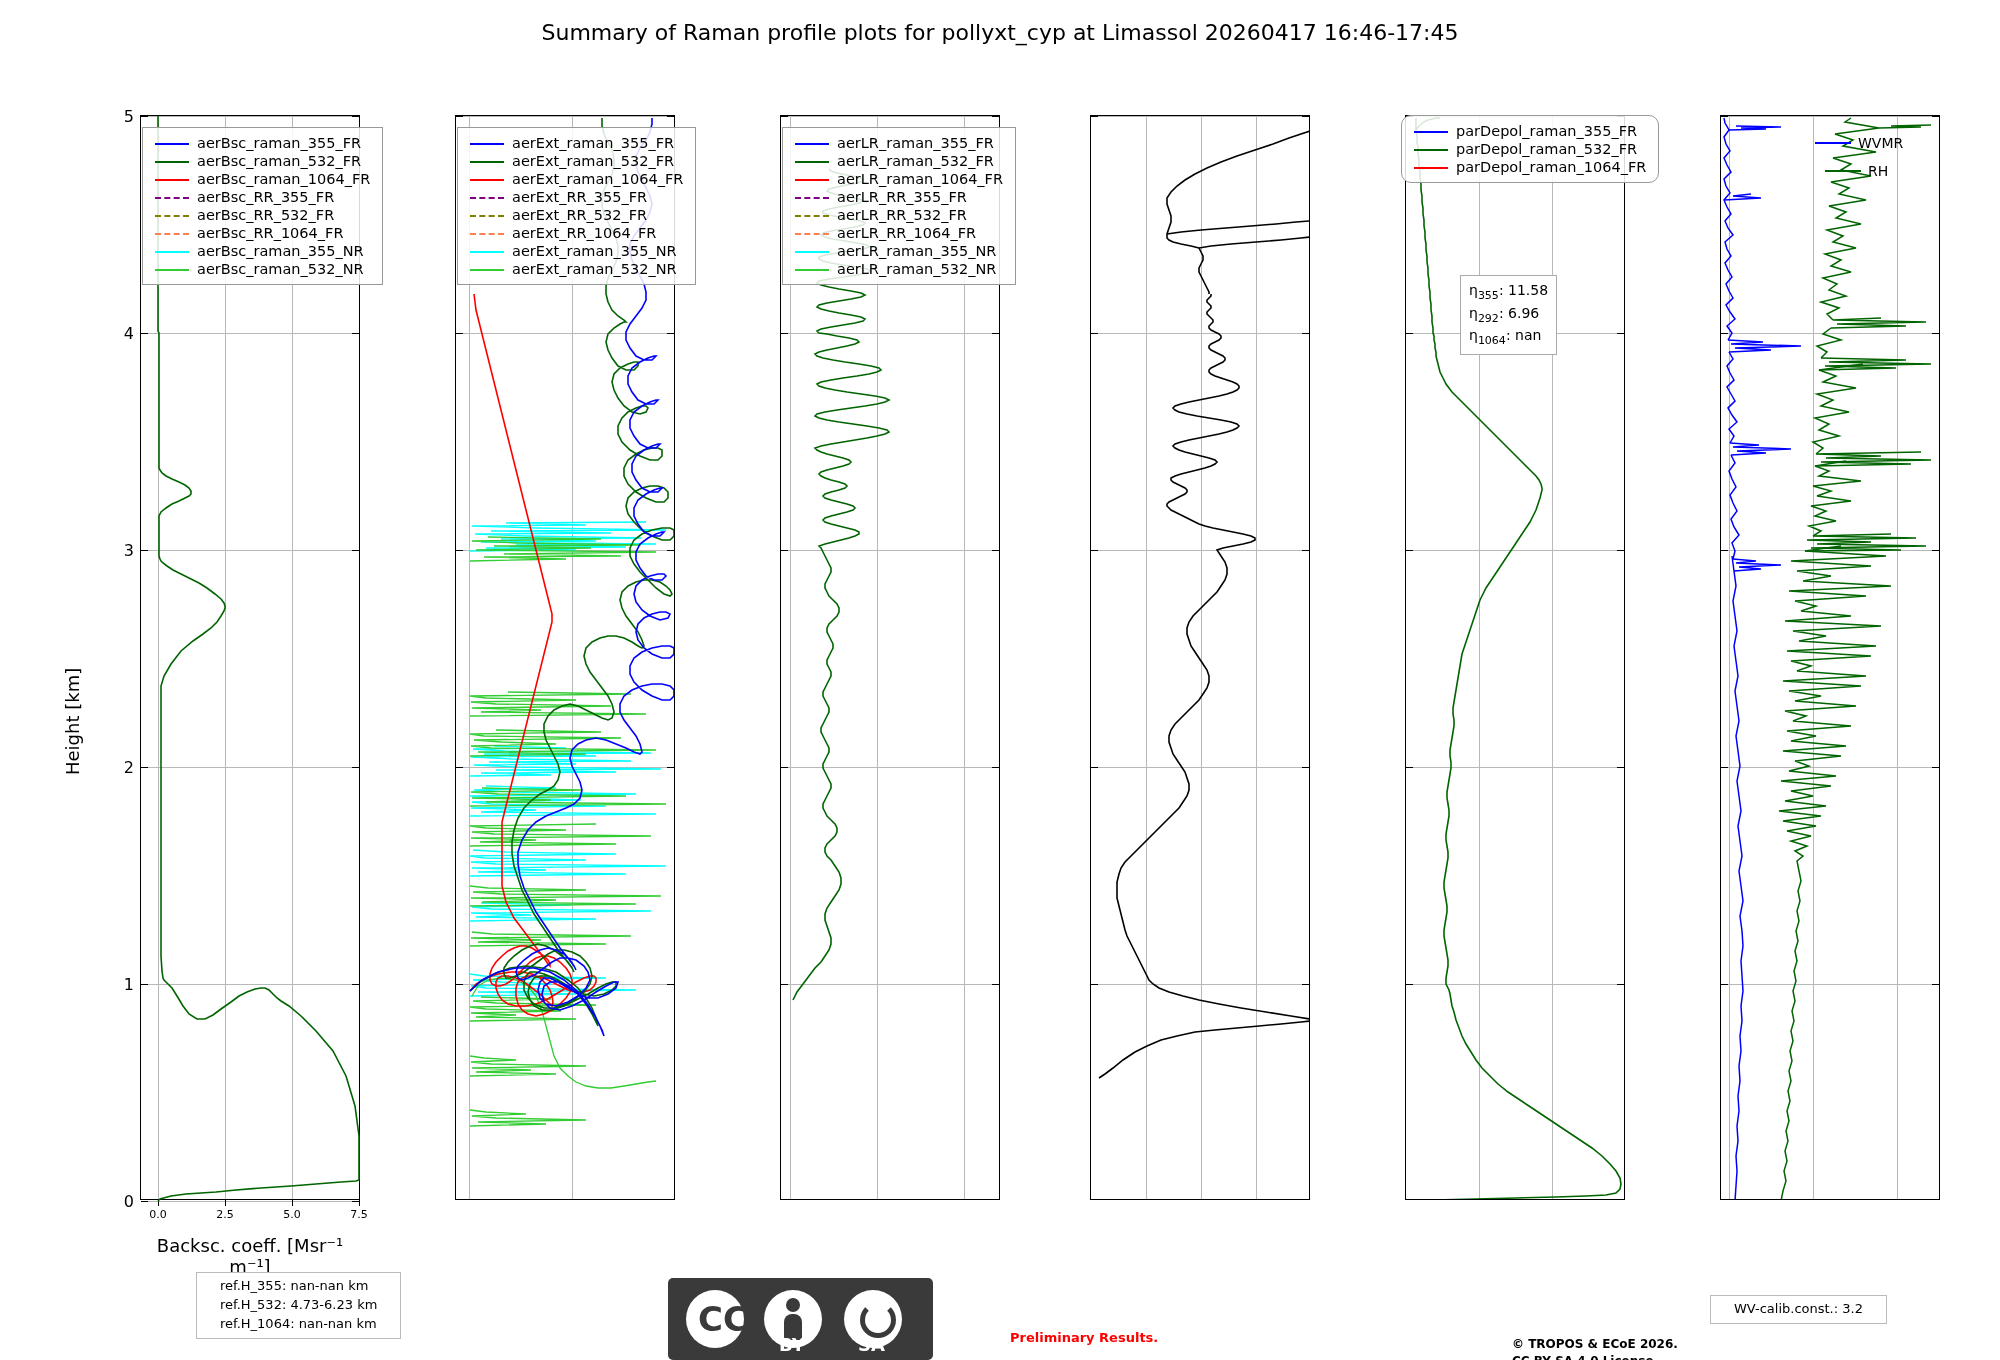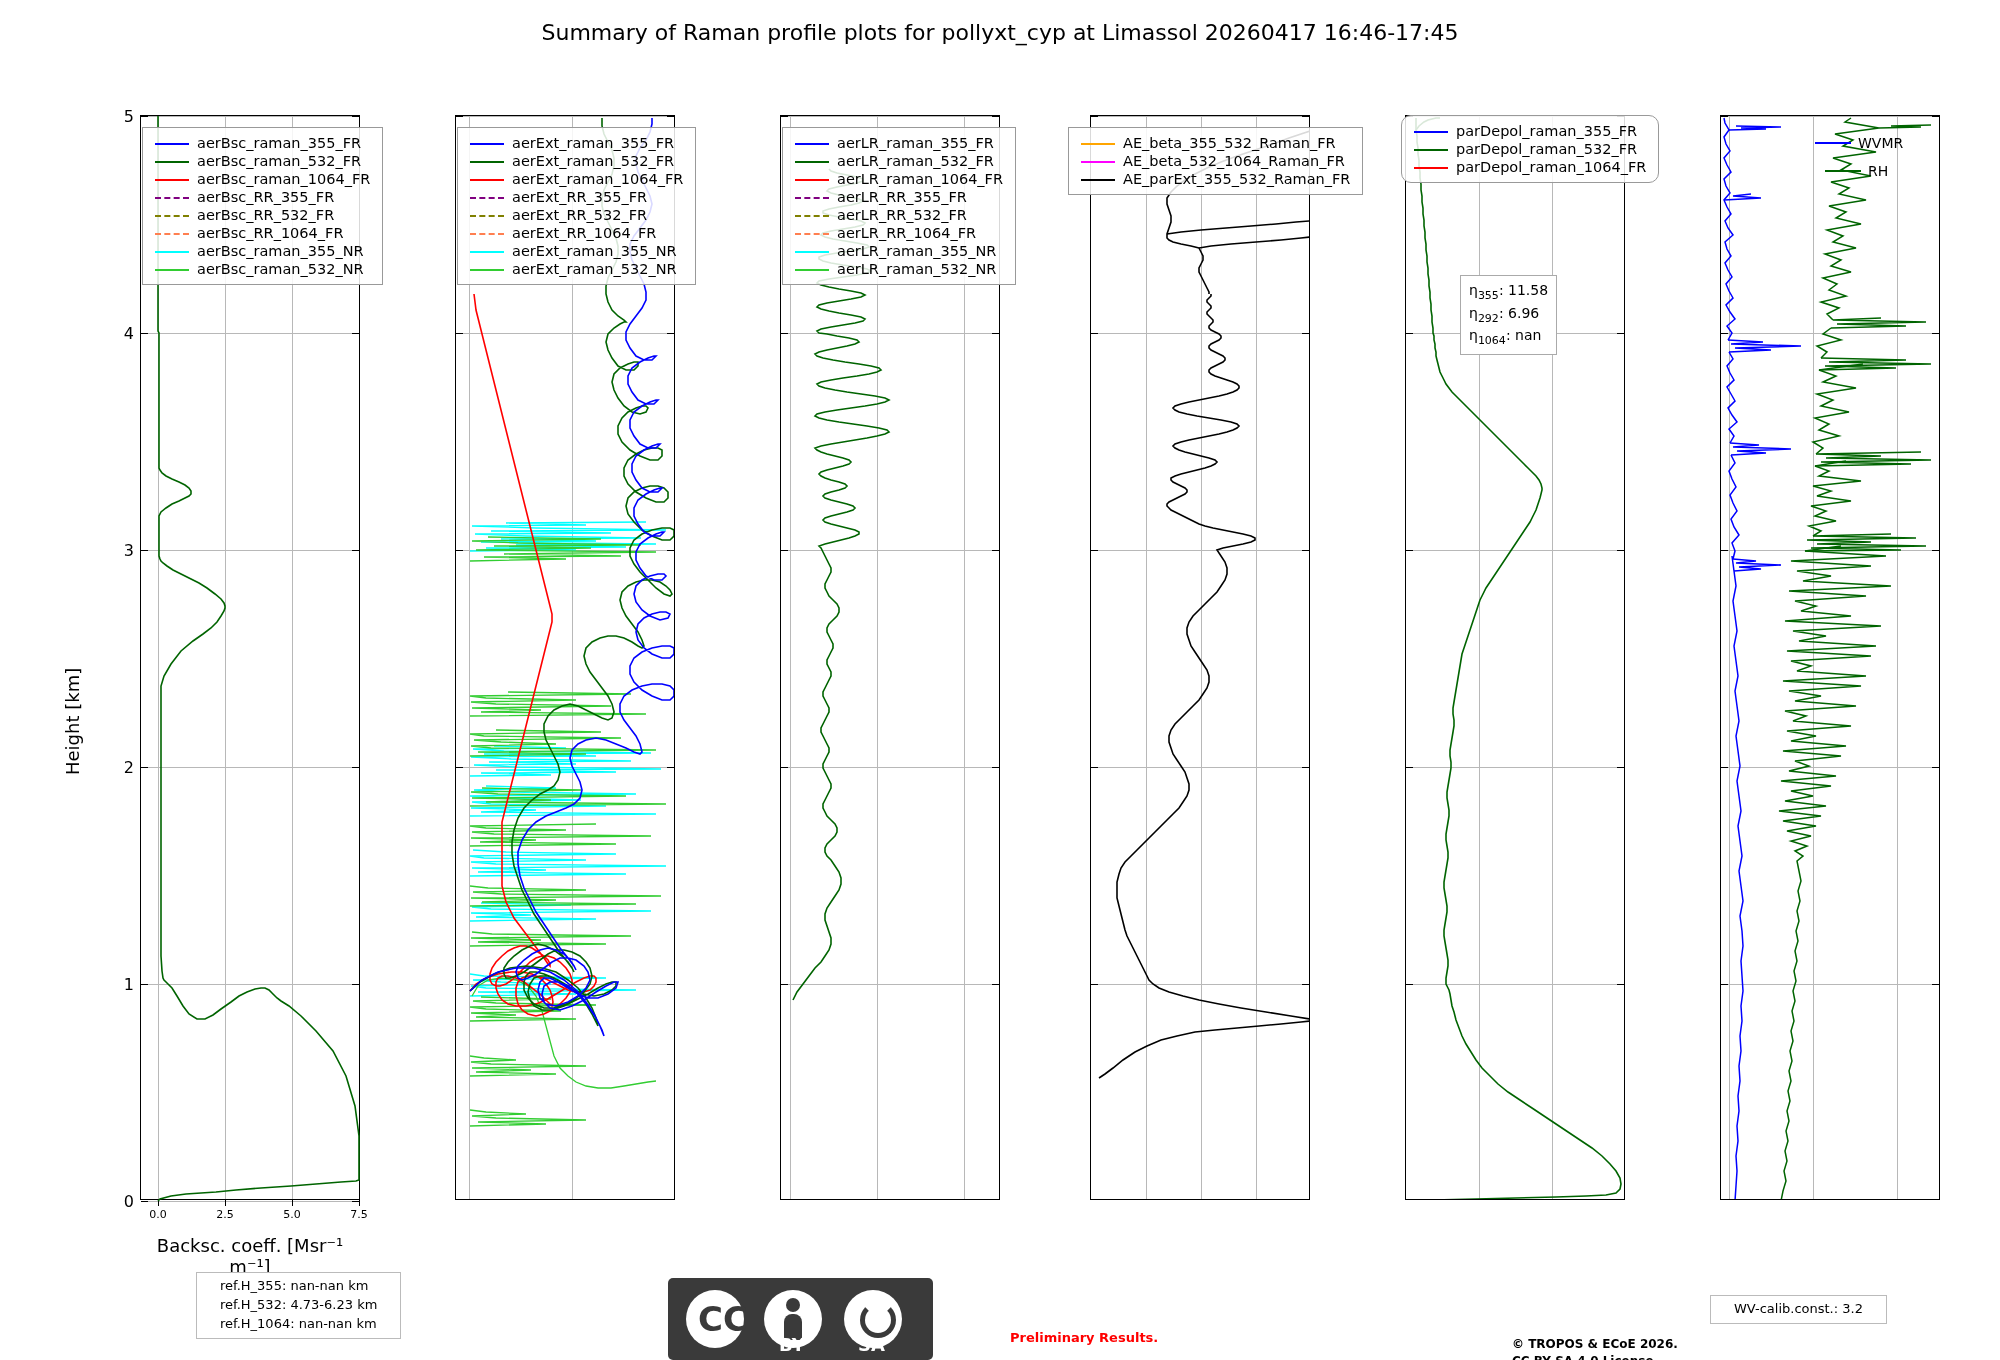--- a/index.html
+++ b/index.html
@@ -422,38 +422,20 @@
 
       <polyline fill="none" stroke="#000000" stroke-width="1.6" points="118,178 118,176 116,172 114,168 112,164 110,160 108,156 108,152 110,148 112,144 112,140 110,136 108,132"></polyline>
       <polyline fill="none" stroke="#000000" stroke-width="1.6" points="108,132 120,130 140,128 165,126 190,124 210,122 219,121"></polyline>
       <polyline fill="none" stroke="#000000" stroke-width="1.6" points="108,132 100,130 90,128 82,126 78,124 76,122 76,118 78,112 80,106 80,100 78,94 76,88 76,82 80,76 86,70 94,64 104,58 116,52 130,46 146,40 164,34 182,28 198,22 210,18 219,15"></polyline>
       <polyline fill="none" stroke="#000000" stroke-width="1.6" points="76,118 90,116 110,114 135,112 160,110 185,108 205,106 219,105"></polyline>
       <polyline fill="none" stroke="#000000" stroke-width="1.6" points="219,121 219,105"></polyline>
       <polyline fill="none" stroke="#000000" stroke-width="1.6" points="219,15 219,60"></polyline>
     </svg>
 
   </div>
-  <div class="legend" style="left:-22px;top:12px;">
-    <table>
-      <tbody>
-          <tr>
-            <td><span class="lgline" style="border-top:2px solid #ffa500;"></span></td>
-            <td>AE_beta_355_532_Raman_FR</td>
-          </tr>
-      <tr>
-            <td><span class="lgline" style="border-top:2px solid #ff00ff;"></span></td>
-            <td>AE_beta_532_1064_Raman_FR</td>
-          </tr>
-      <tr>
-            <td><span class="lgline" style="border-top:2px solid #000000;"></span></td>
-            <td>AE_parExt_355_532_Raman_FR</td>
-          </tr>
-    </tbody>
-      </table>
-  </div>
 </div>
 
 <div class="panel" style="left:1405px;top:115px;width:220px;height:1085px;">
   <div class="plotbox" style="left:0;top:0;width:220px;height:1085px;overflow:hidden;">
 
     <div class="gridline" style="top:868px;"></div>
     <div class="ytickmark" style="top:868px;"></div>
       <div class="ytickmark r" style="top:868px;"></div>
     <div class="gridline" style="top:651px;"></div>
     <div class="ytickmark" style="top:651px;"></div>

